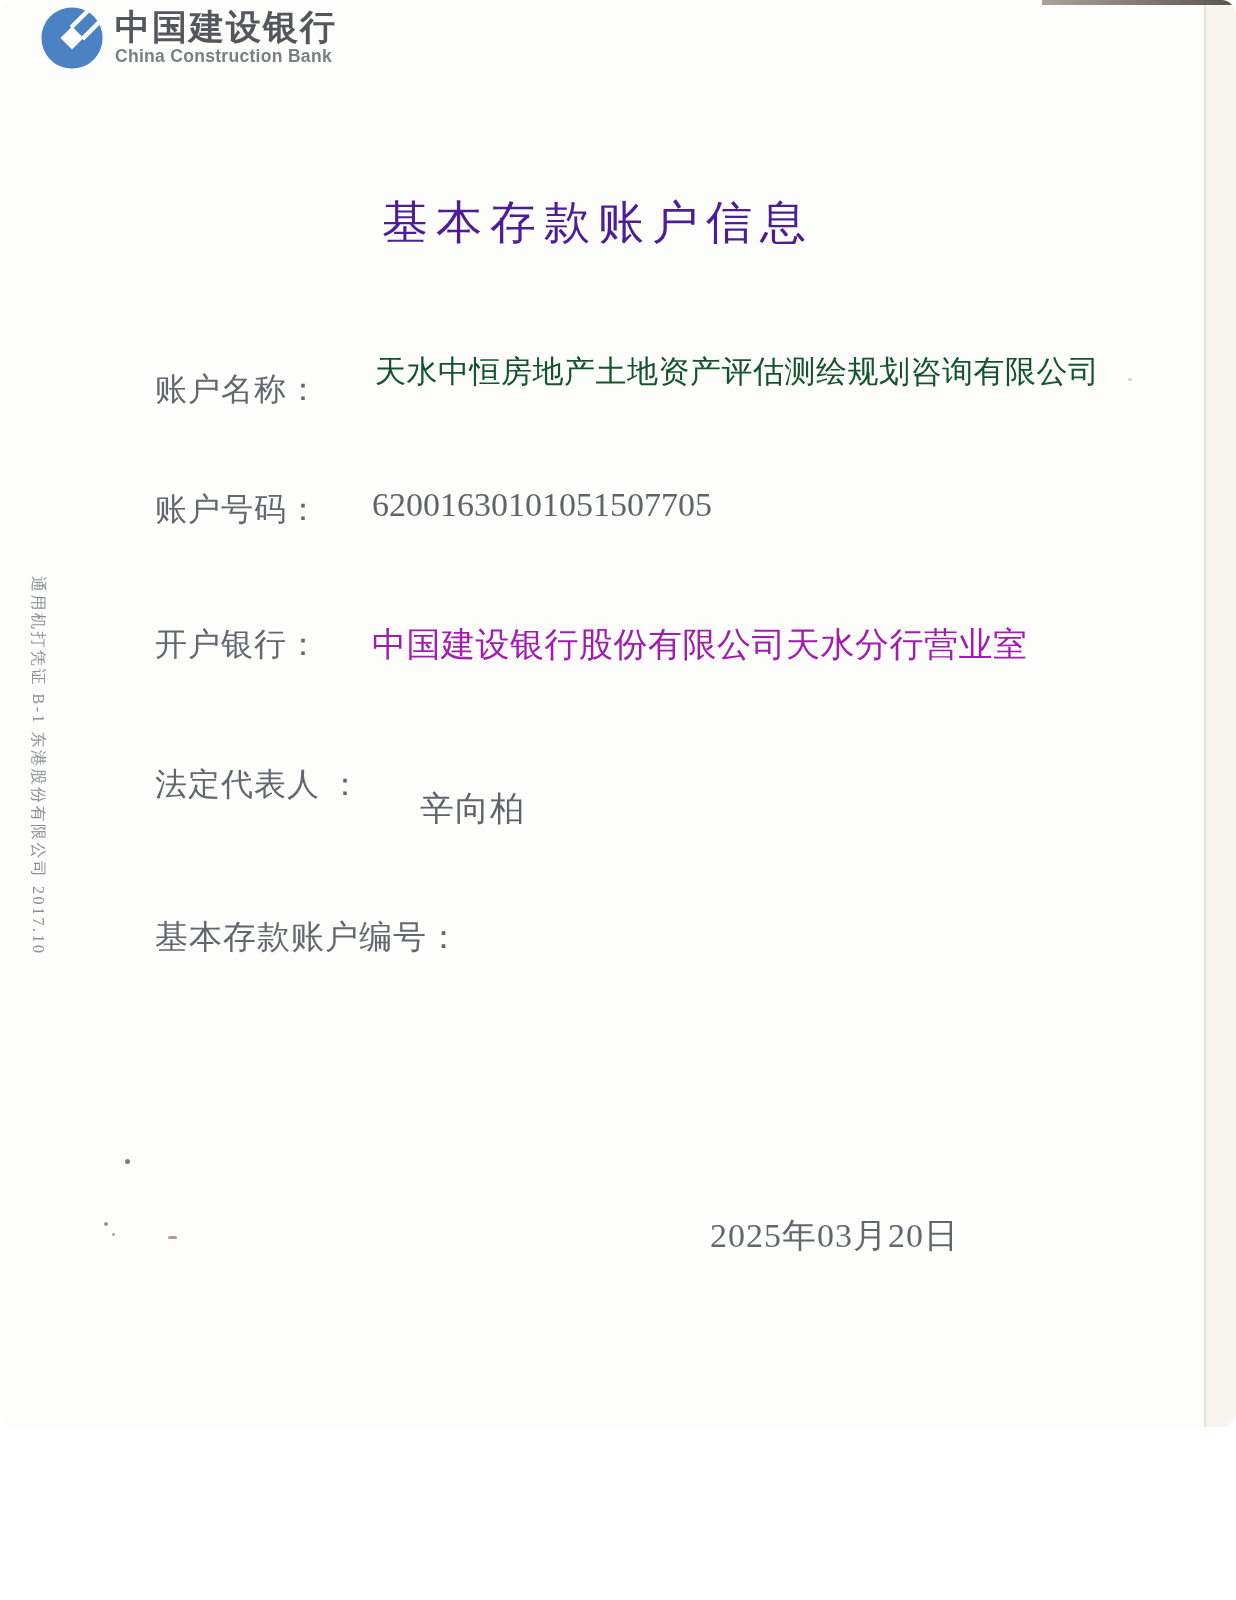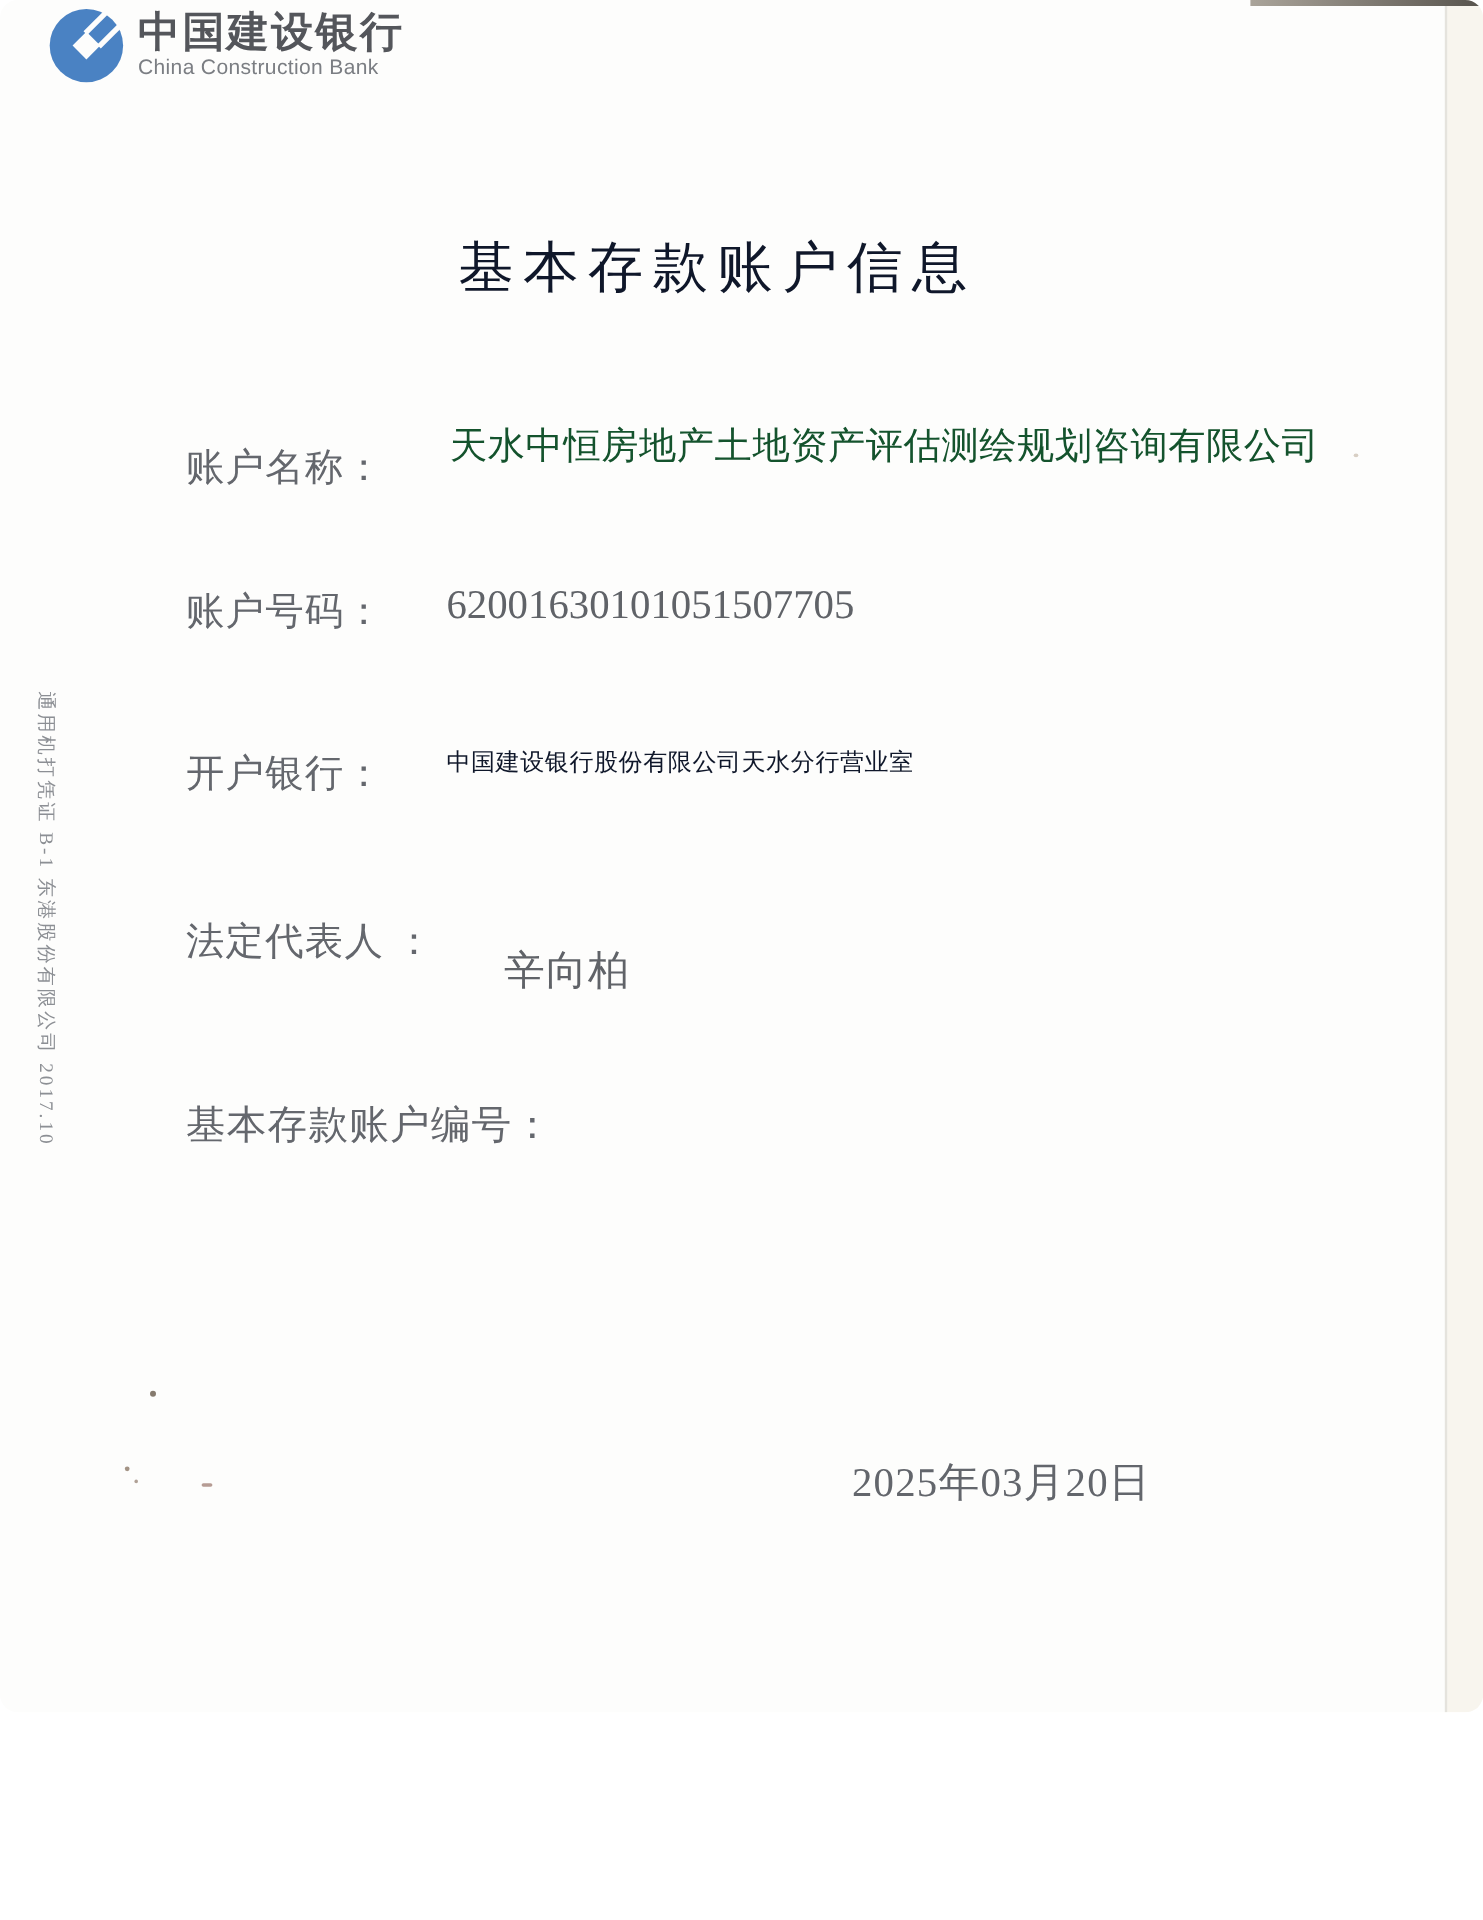--- a/index.html
+++ b/index.html
@@ -33,31 +33,31 @@
   .speck { position: absolute; border-radius: 50%; }
 
   
   .logo-wrap { position: absolute; left: 38px; top: 4px; display: flex; align-items: flex-start; }
   .logo-icon { width: 68px; height: 68px; }
   .logo-text { margin-left: 9px; padding-top: 5px; font-family: "Liberation Sans", "DejaVu Sans", sans-serif; }
   .logo-cn {
     font-size: 35px; font-weight: bold; letter-spacing: 2px;
     color: #54565b; line-height: 1.05; white-space: nowrap;
   }
-  .logo-en { font-size: 17.5px; color: #7b7e83; letter-spacing: 0.3px; white-space: nowrap; }
+  .logo-en { font-size: 17.5px; color: #7b7e83; letter-spacing: 0.3px; white-space: nowrap; font-weight: bold; }
 
   
   .doc-title {
     position: absolute; left: 382px; top: 192px;
-    font-size: 46px; letter-spacing: 8px; color: #0f172a; white-space: nowrap;
+    font-size: 46px; letter-spacing: 8px; color: #4c1d95; white-space: nowrap;
   }
   .f-label, .f-value { position: absolute; white-space: nowrap; }
   .lbl-32 { font-size: 32px; letter-spacing: 1px; color: #64676d; }
   .val-31 { font-size: 31px; letter-spacing: 0.5px; color: #14532d; }
-  .val-32 { font-size: 20px; letter-spacing: 0.5px; color: #0f172a; }
+  .val-32 { font-size: 34px; letter-spacing: 0.5px; color: #a21caf; }
   .val-34 { font-size: 34px; letter-spacing: 1px; color: #606368; }
 
   .issue-date {
     position: absolute; left: 710px; top: 1213px;
     font-size: 34px; letter-spacing: 1px; color: #63666c; white-space: nowrap; text-align: center;
   }
   .side-note {
     position: absolute; left: 48px; top: 576px;
     transform: rotate(90deg); transform-origin: 0 0;
     font-size: 16px; letter-spacing: 2.5px; color: #8c8f94; white-space: nowrap;

